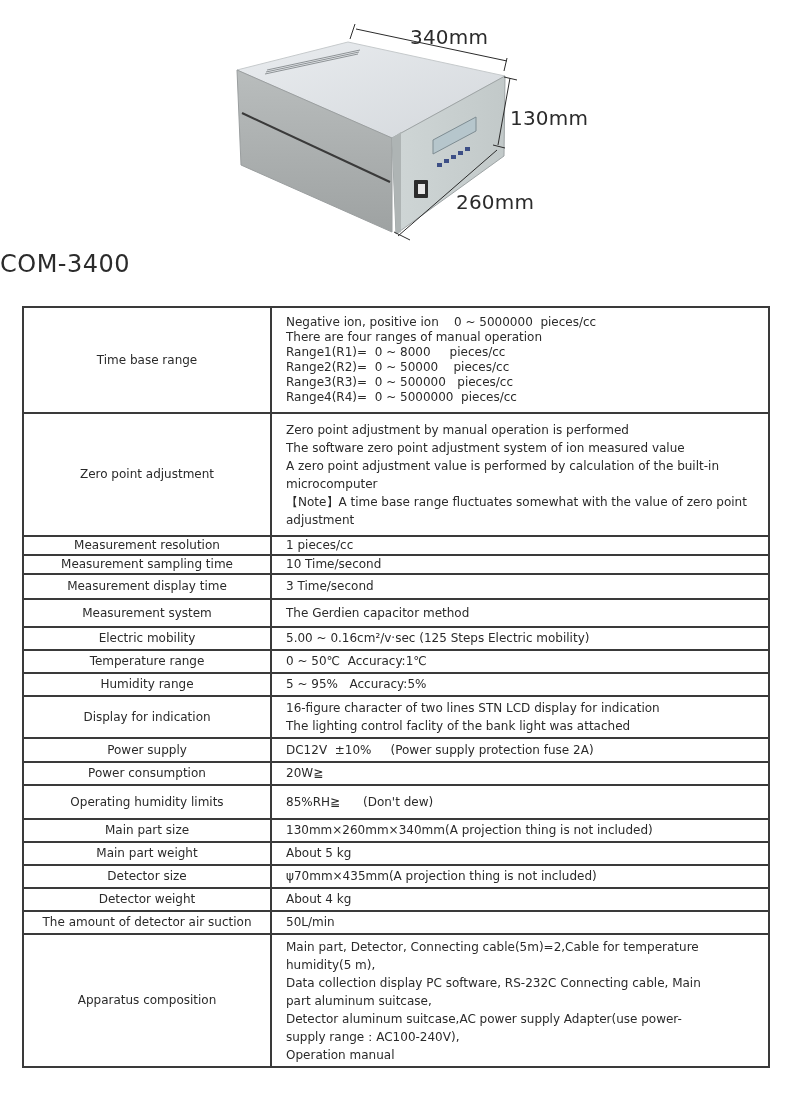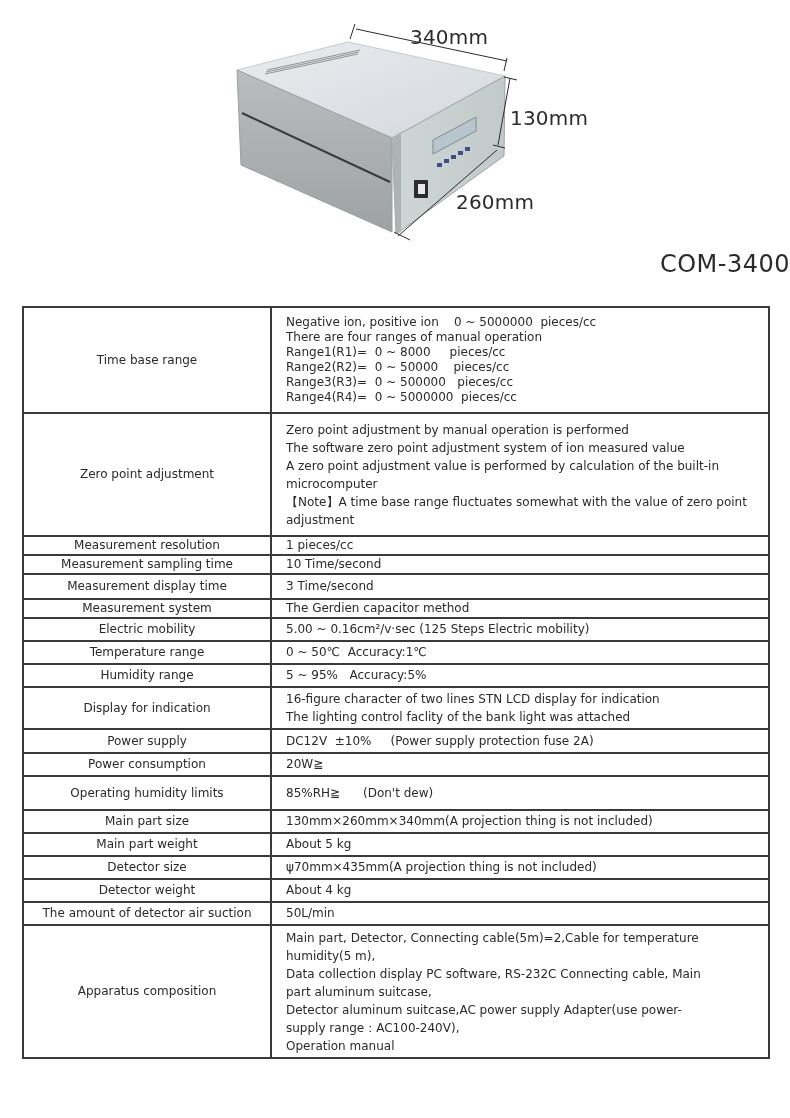--- a/index.html
+++ b/index.html
@@ -5,21 +5,21 @@
     html, body { margin: 0; padding: 0; background: #ffffff; }
     body {
       width: 790px; height: 1118px; position: relative; overflow: hidden;
       font-family: "DejaVu Sans", "Liberation Sans", sans-serif;
       color: #2a2a2a;
     }
     .hero { position: absolute; left: 0; top: 0; width: 790px; height: 300px; }
     .dim { position: absolute; font-size: 20px; color: #2b2b2b; letter-spacing: 0.2px; }
     .model {
       position: absolute; left: 0; width: 790px; top: 250px;
-      text-align: right; font-size: 24px; color: #2b2b2b; letter-spacing: 0.5px;
+      text-align: left; font-size: 24px; color: #2b2b2b; letter-spacing: 0.5px;
     }
     table.spec {
       position: absolute; left: 22px; top: 306px; width: 748px;
       border-collapse: collapse; table-layout: fixed;
       font-size: 12px; line-height: 15px;
     }
     table.spec td {
       border: 2px solid #3a3a3a; padding: 0; margin-top: 20px;
     }
     td.label { width: 246px; text-align: center; vertical-align: middle; }
@@ -125,21 +125,21 @@
       <td class="value">
           <span class="line">10 Time/second</span>
         </td>
     </tr>
     <tr style="height:25px;">
       <td class="label">Measurement display time</td>
       <td class="value">
           <span class="line">3 Time/second</span>
         </td>
     </tr>
-    <tr style="height:19px;padding-left:36px;">
+    <tr style="height:28px;padding-left:36px;">
       <td class="label">Measurement system</td>
       <td class="value">
           <span class="line">The Gerdien capacitor method</span>
         </td>
     </tr>
     <tr style="height:23px;">
       <td class="label">Electric mobility</td>
       <td class="value">
           <span class="line">5.00 ~ 0.16cm²/v·sec (125 Steps Electric mobility)</span>
         </td>

